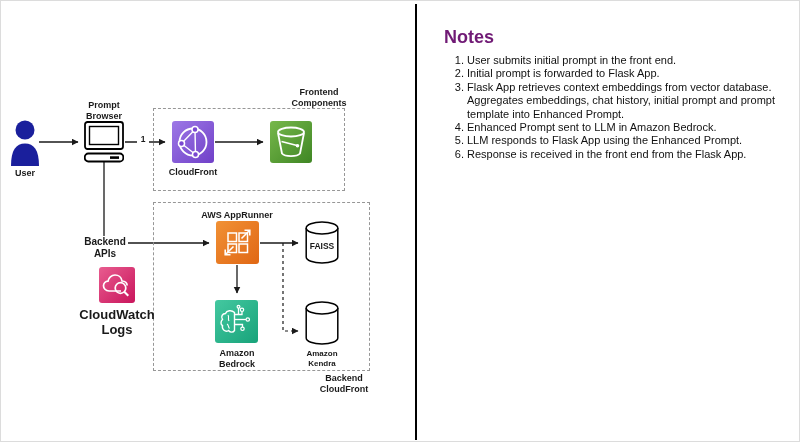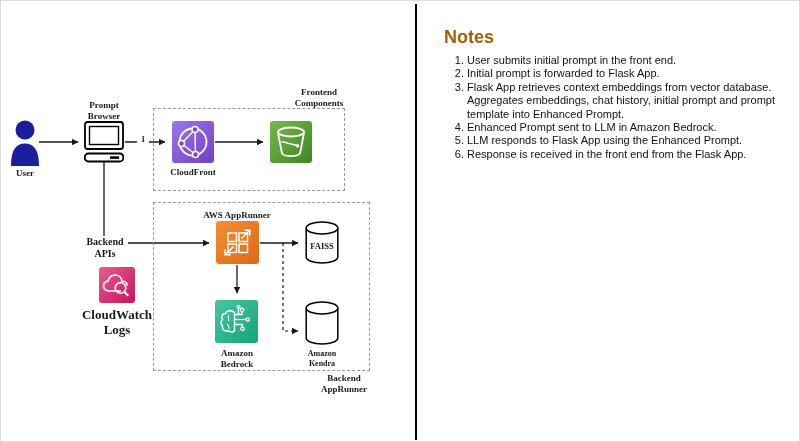--- a/index.html
+++ b/index.html
@@ -1,37 +1,37 @@
 <!DOCTYPE html>
 <html><head>
 <meta charset="utf-8">
 <style>
   html,body { margin:0; padding:0; background:#fff; }
   body { width:800px; height:442px; font-family:"Liberation Sans",sans-serif; }
   .page { position:relative; width:798px; height:440px; border:1px solid #dcdcdc; background:#fff; overflow:hidden; }
 
   
-  .diagram { position:absolute; left:0; top:0; width:399px; height:442px;font-family:Liberation Serif, serif; }
+  .diagram { position:absolute; left:0; top:0; width:399px; height:442px; }
   .dlabel { position:absolute; font-size:9px; font-weight:700; line-height:1.18; color:#1a1a1a; text-align:center; }
   .group { position:absolute; border:1px dashed #979797; background:transparent; }
   .tile { position:absolute; border-radius:3px; display:flex; align-items:center; justify-content:center; }
   .tile svg { display:block; }
   .cf-grad { background:linear-gradient(135deg,#9d78e6,#7040c8); }
   .s3-grad { background:linear-gradient(135deg,#77b84b,#3f8624); }
   .ar-grad { background:linear-gradient(135deg,#f19135,#e06714); }
   .br-grad { background:linear-gradient(135deg,#44c8a0,#18a37a); }
   .cw-grad { background:linear-gradient(135deg,#e85c8f,#c9155c); }
   .edge-lbl { position:absolute; font-size:8.5px; font-weight:700; color:#1a1a1a; background:#fff; padding:0 1px; text-align:center; line-height:1.15; }
   .cyl-lbl { position:absolute; font-size:8px; font-weight:700; color:#1a1a1a; text-align:center; line-height:1.2; }
 
   
   .divider { position:absolute; left:414px; top:3px; width:2px; height:436px; background:#000; }
 
   
-  .notes-title { position:absolute; left:443px; top:26px; font-size:18px; font-weight:700; color:#a16207;text-align:center; }
+  .notes-title { position:absolute; left:443px; top:26px; font-size:18px; font-weight:700; color:#701a75;text-align:center; }
   .notes-list { position:absolute; left:444px; top:53px; width:350px; margin:0; padding:0 0 0 22px; font-size:11px; line-height:13.4px; color:#111; }
   .notes-list li { margin:0; padding:0; }
 </style>
 </head>
 <body>
 
 <div class="page">
 
   <div class="diagram">
 
@@ -47,21 +47,21 @@
       <path d="M103 161 V242 H208" stroke="#1a1a1a" stroke-width="1.3" fill="none" marker-end="url(#arr)"></path>
       <path d="M259 242 H297" stroke="#1a1a1a" stroke-width="1.3" fill="none" marker-end="url(#arr)"></path>
       <path d="M282 242 V330 H297" stroke="#1a1a1a" stroke-width="1.2" fill="none" stroke-dasharray="3,3" marker-end="url(#arr)"></path>
       <path d="M236 264 V292" stroke="#1a1a1a" stroke-width="1.3" fill="none" marker-end="url(#arr)"></path>
     </svg>
 
     <div class="group" style="left:152px;top:107px;width:190px;height:81px;"></div>
     <div class="dlabel" style="left:283px;top:86px;width:70px;">Frontend Components</div>
 
     <div class="group" style="left:152px;top:201px;width:215px;height:167px;"></div>
-    <div class="dlabel" style="left:308px;top:372px;width:70px;">Backend AppRunner</div>
+    <div class="dlabel" style="left:308px;top:372px;width:70px;">Backend CloudFront</div>
 
     <svg width="30" height="46" viewBox="0 0 30 46" style="position:absolute;left:9px;top:119px;" xmlns="http://www.w3.org/2000/svg">
       <circle cx="15" cy="10" r="9.5" fill="#1a1f9c"></circle>
       <path d="M1,46 C1,30 6,23.5 15,23.5 C24,23.5 29,30 29,46 Z" fill="#1a1f9c"></path>
     </svg>
     <div class="dlabel" style="left:1px;top:167px;width:46px;">User</div>
 
     <div class="dlabel" style="left:78px;top:99px;width:50px;">Prompt Browser</div>
     <svg width="40" height="42" viewBox="0 0 40 42" style="position:absolute;left:83px;top:120px;" xmlns="http://www.w3.org/2000/svg">
       <rect x="1" y="1" width="38" height="27" rx="2.5" fill="#fff" stroke="#000" stroke-width="1.8"></rect>

